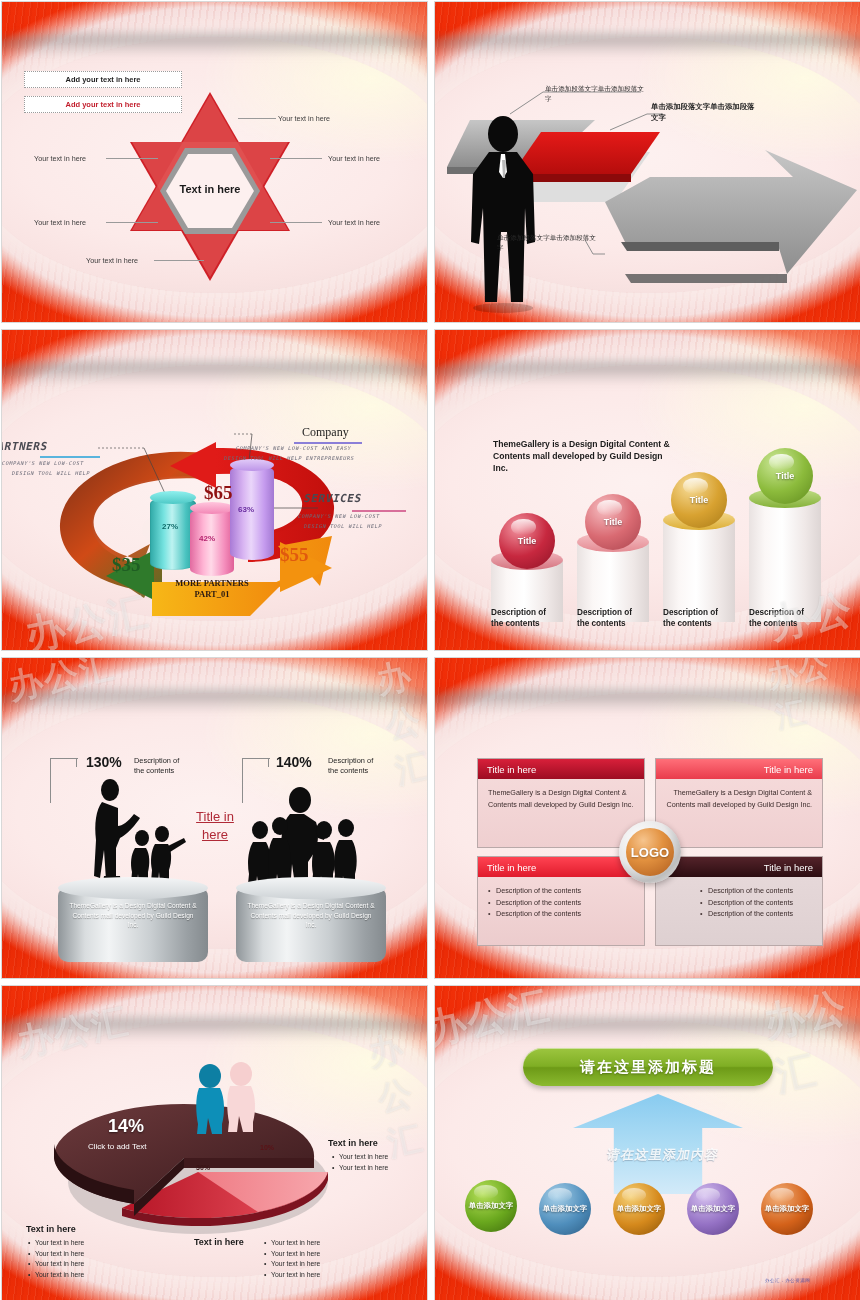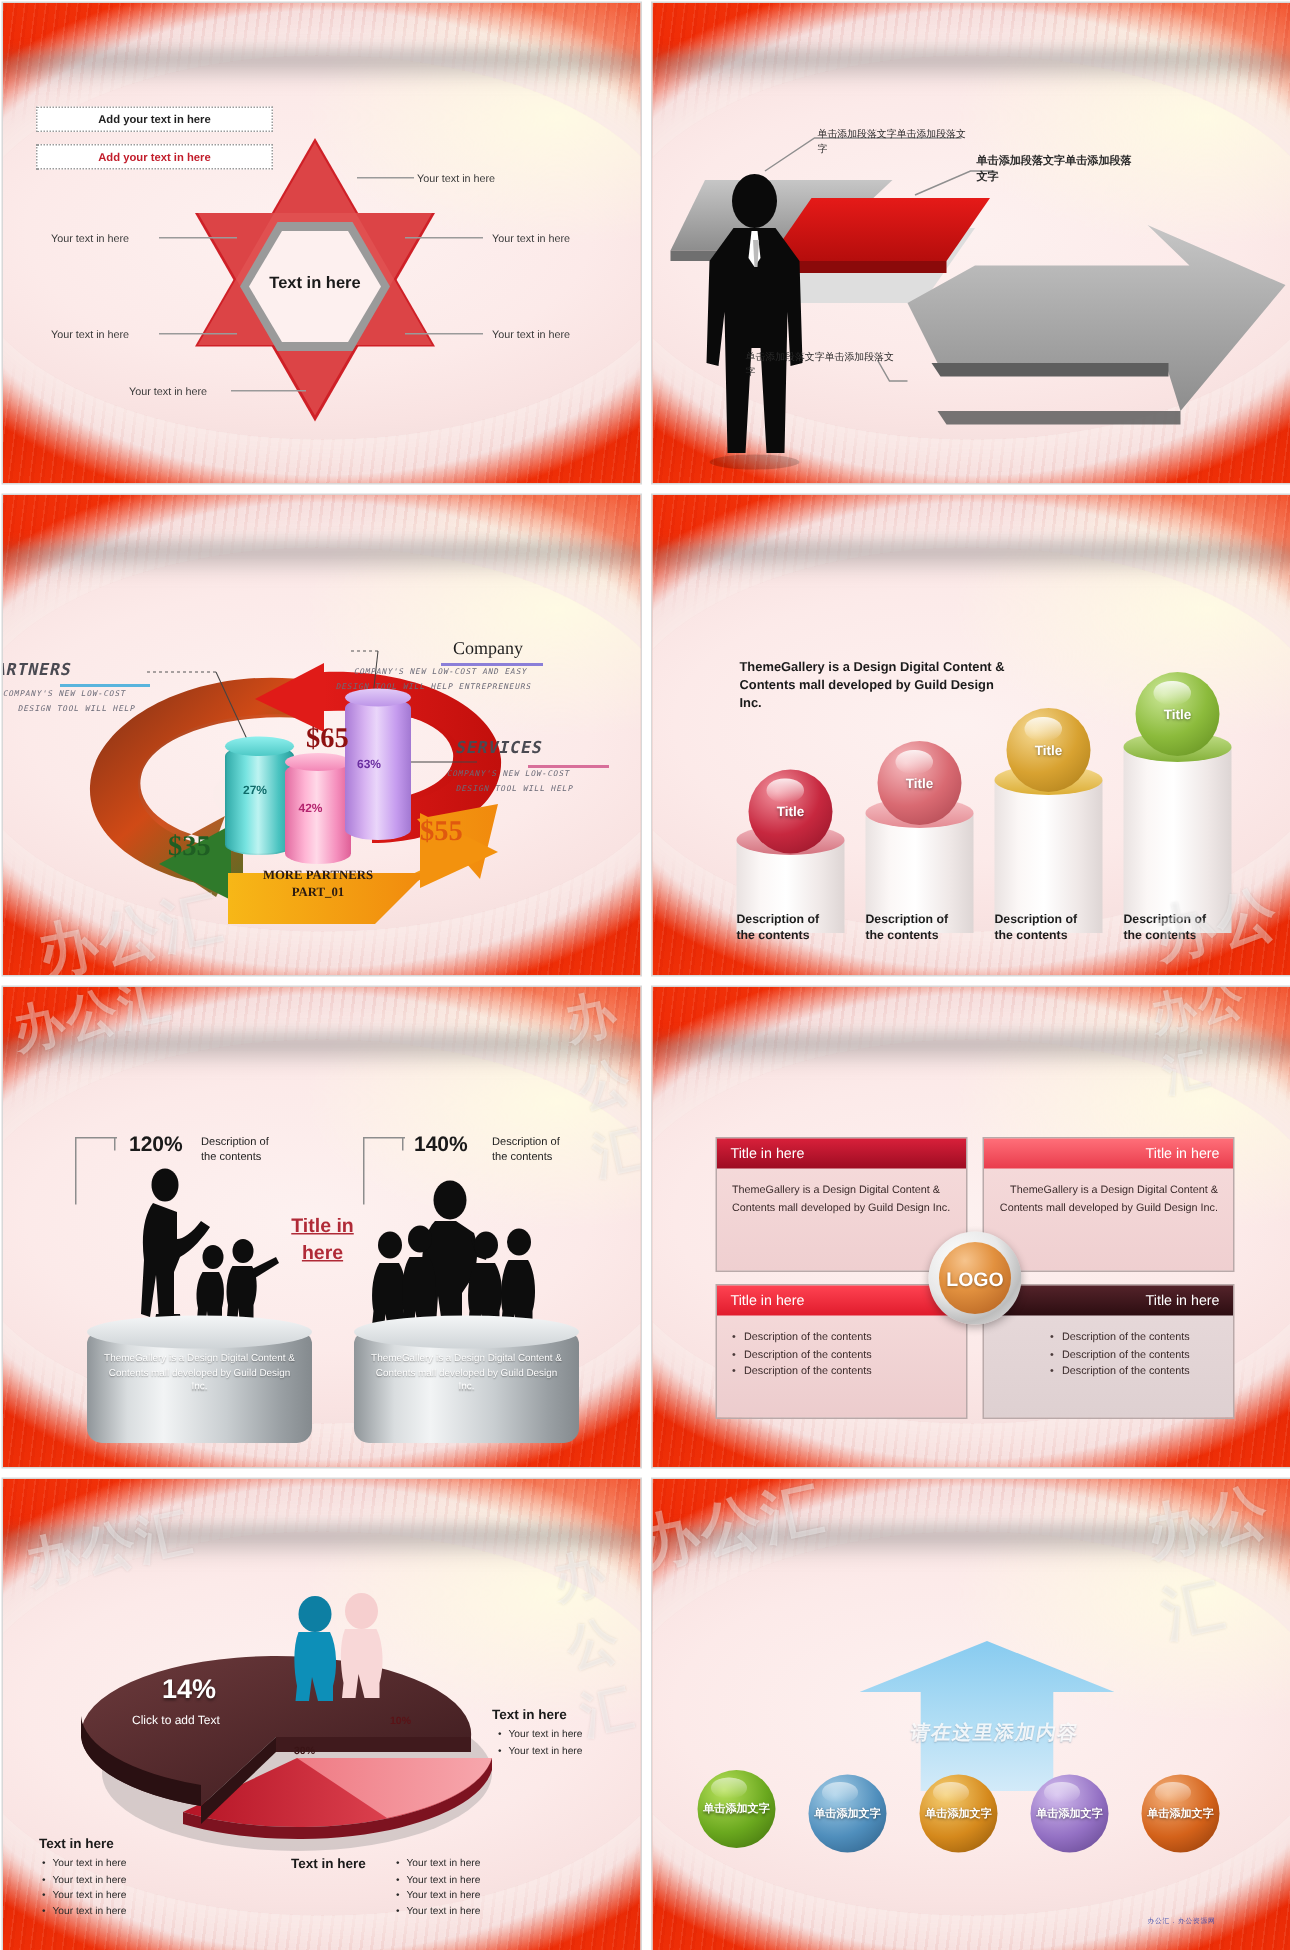--- a/index.html
+++ b/index.html
@@ -107,21 +107,21 @@
 
   
   .cylbig{position:absolute;width:150px;height:74px;border-radius:8px 8px 10px 10px;
     background:linear-gradient(90deg,#8f9599,#d9dddf 18%,#f2f4f5 34%,#c9ced1 62%,#9aa0a4 86%,#848a8e);}
   .cylbig::before{content:"";position:absolute;left:0;right:0;top:-11px;height:22px;border-radius:50%;
     background:linear-gradient(180deg,#f4f6f7,#cfd4d7);}
   .cyltext{position:absolute;width:150px;text-align:center;font-size:6.6px;color:#fff;
     line-height:1.45;text-shadow:0 1px 1px rgba(0,0,0,.4);}
   .pct{position:absolute;font-size:14px;font-weight:700;color:#1a1a1a;}
   .brkt{position:absolute;border-left:1px solid #8d8d8d;border-top:1px solid #8d8d8d;}
-  .s5title{position:absolute;font-size:13px;font-weight:700;color:#b02a37;text-align:center;
+  .s5title{position:absolute;font-size:13px;font-weight:400;color:#b02a37;text-align:center;
     text-decoration:underline;line-height:1.4;}
 
   
   .panel{position:absolute;border:1px solid #b9a9a9;}
   .phead{height:20px;display:flex;align-items:center;padding:0 9px;color:#fff;font-size:9.5px;}
   .pbody{font-size:7.2px;color:#3a2a2a;line-height:1.6;padding:8px 10px;}
   .pbody li{list-style:none;position:relative;padding-left:8px;}
   .pbody li::before{content:"•";position:absolute;left:0;color:#4a3a3a;}
   .logo{position:absolute;width:62px;height:62px;border-radius:50%;
     background:radial-gradient(circle at 34% 30%,#fdfdfd,#e8e8e8 45%,#bdbdbd 70%,#f0f0f0 100%);
@@ -395,21 +395,21 @@
 
   <div class="slide">
     <div class="stage"></div>
     <div class="canvas">
 
       <div class="wm" style="left:6px;top:-4px;font-size:34px;">办公汇</div>
       <div class="wm" style="left:384px;top:-4px;font-size:34px;">办公汇</div>
 
       <div class="brkt" style="left:48px;top:100px;width:28px;height:45px;"></div>
       <div style="position:absolute;left:74px;top:100px;width:1px;height:9px;background:#8d8d8d;"></div>
-      <div class="pct" style="left:84px;top:96px;">120%</div>
+      <div class="pct" style="left:84px;top:96px;">130%</div>
       <div class="desc" style="left:132px;top:98px;width:76px;white-space:pre-line;font-weight:400;font-size:7.4px;">Description of
 the contents</div>
 
       <svg width="130" height="130" style="position:absolute;left:78px;top:118px;">
         <g fill="#0d0d0d">
           <ellipse cx="30" cy="14" rx="9" ry="11"></ellipse>
           <path d="M22,26 C16,34 14,48 16,64 L14,100 L20,102 L24,74 L26,104 L36,104 L36,72 L40,62 C48,58 56,48 60,42 L54,38 C48,46 42,50 38,50 L38,32 Z"></path>
           <path d="M24,100 L22,114 L30,114 L32,100 Z"></path>
             <path d="M32,100 L34,114 L42,114 L40,100 Z"></path>
           <ellipse cx="62" cy="62" rx="7" ry="8"></ellipse>
@@ -575,20 +575,21 @@
   <div class="slide">
     <div class="stage"></div>
     <div class="canvas">
 
       <div class="wm" style="left:-10px;top:4px;font-size:40px;">办公汇</div>
       <div class="wm" style="left:334px;top:0px;font-size:40px;">办公汇</div>
 
       <div class="arrowup" style="left:138px;top:108px;"></div>
       <div class="arrowtxt" style="left:148px;top:160px;width:160px;text-align:center;">请在这里添加内容</div>
 
+      <div class="s8title" style="left:88px;top:62px;">请在这里添加标题</div>
 
       <div class="ball" style="left:30px;top:194px;
            background:radial-gradient(circle at 34% 26%,#b6e05a,#6aa81e 55%,#3d6a0c 100%);">单击添加文字</div>
       <div class="ball" style="left:104px;top:197px;
            background:radial-gradient(circle at 34% 26%,#a6cfe8,#4f8ebc 55%,#2b5c83 100%);">单击添加文字</div>
       <div class="ball" style="left:178px;top:197px;
            background:radial-gradient(circle at 34% 26%,#f5cf73,#d5891c 55%,#8c5408 100%);">单击添加文字</div>
       <div class="ball" style="left:252px;top:197px;
            background:radial-gradient(circle at 34% 26%,#d3bdee,#9471c4 55%,#5e4189 100%);">单击添加文字</div>
       <div class="ball" style="left:326px;top:197px;

